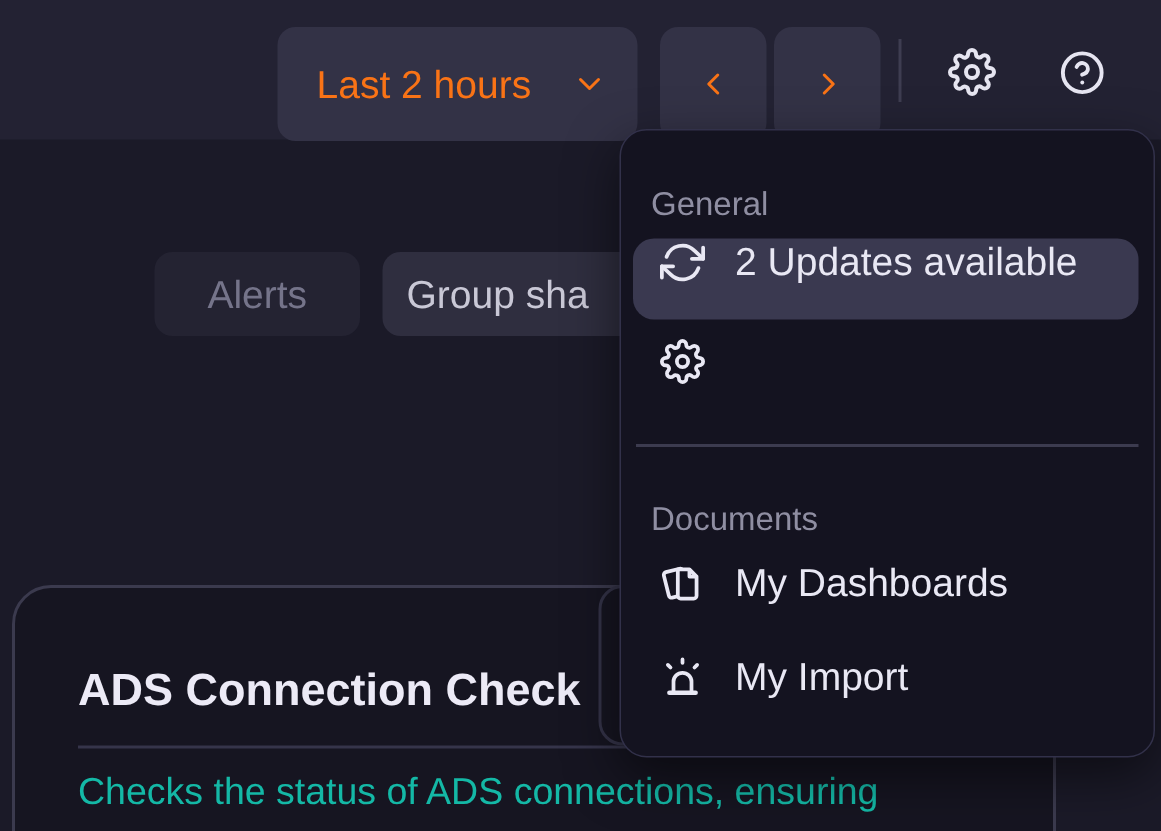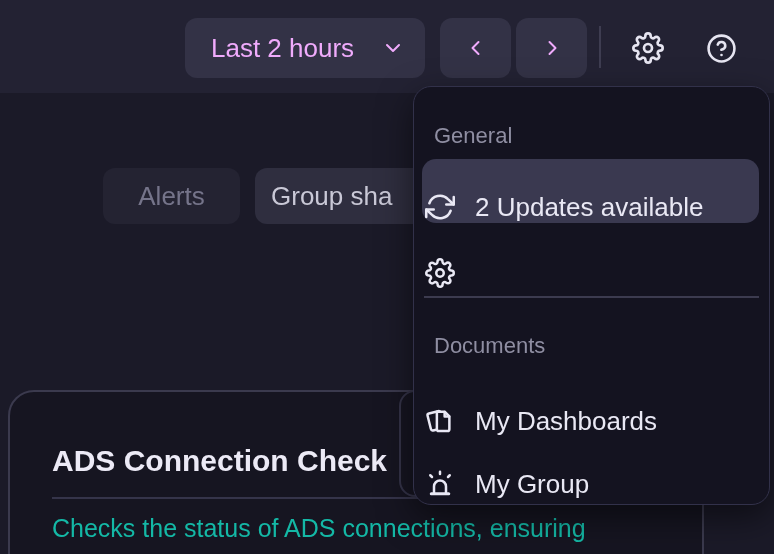--- a/index.html
+++ b/index.html
@@ -7,22 +7,22 @@
   body {
     position:relative; overflow:hidden;
     background:#1b1a28; color:#e9e8f4;
     font-family:"Liberation Sans", sans-serif;
   }
   svg { display:block; }
   .stroke-ic { stroke:currentColor; fill:none; stroke-width:2; stroke-linecap:round; stroke-linejoin:round; }
 
   
   .topbar { position:absolute; left:0; top:0; width:774px; height:93px; background:#232233; z-index:1; }
-  .tb-btn { position:absolute; top:18px; height:60px; background:#333246; border-radius:12px;
-            display:flex; align-items:center; justify-content:center; color:#f0abfc; cursor:pointer; }
+  .tb-btn { position:absolute; top:18px; height:76px; background:#333246; border-radius:12px;
+            display:flex; align-items:center; justify-content:center; color:#f97316; cursor:pointer; }
   .range-btn { left:185px; width:240px; justify-content:space-between; padding:0 20px 0 26px; font-size:26px; }
   .range-label { white-space:nowrap; }
   .nav-prev { left:440px; width:71px; }
   .nav-next { left:516px; width:71px; }
   .tb-divider { position:absolute; left:599px; top:26px; width:2px; height:42px; background:#3e3d51; }
   .icon-btn { position:absolute; top:29px; width:38px; height:38px; background:none; border:none;
               display:flex; align-items:center; justify-content:center; color:#e6e5f1; cursor:pointer; }
   .gear-btn { left:629px; }
   .help-btn { left:702px; }
 
@@ -43,22 +43,22 @@
   .ghost-panel { position:absolute; left:399px; top:390px; width:340px; height:107px;
                  border:2px solid #343348; border-radius:16px; z-index:3; }
 
   
   .menu { position:absolute; left:413px; top:86px; width:357px; height:419px;
           background:#141320; border:1.5px solid #32314a; border-radius:18px;
           box-shadow:0 12px 34px rgba(0,0,0,0.5); z-index:10; }
   .menu-section-label { position:absolute; left:20px; font-size:22px; color:#8f8ea2; }
   .lbl-general { top:36px; }
   .lbl-documents { top:246px; }
-  .menu-item { position:absolute; left:8px; right:10px; height:64px; border-radius:14px;
-               display:flex; align-items:flex-end; padding-left:2px; cursor:pointer; color:#e9e8f4; }
+  .menu-item { position:absolute; left:8px; right:10px; height:54px; border-radius:14px;
+               display:flex; align-items:flex-start; padding-left:17px; cursor:pointer; color:#e9e8f4; }
   .menu-item .mi-icon { width:32px; height:32px; display:flex; align-items:center; justify-content:center; margin-right:19px; }
   .menu-item .mi-label { font-size:26px; white-space:nowrap; }
   .mi-updates { top:72px; background:#3a3950; }
   .mi-config { top:138px; }
   .menu-divider { position:absolute; left:10px; right:10px; top:209px; height:1.5px; background:#3c3b4f; }
   .mi-dashboards { top:286px; }
   .mi-alerts { top:349px; }
 </style>
 </head>
 <body>
@@ -171,16 +171,16 @@
   <div class="menu-item mi-alerts">
     <span class="mi-icon">
       <svg class="stroke-ic" width="30" height="30" viewBox="0 0 24 24" stroke-width="2">
         <path d="M7.2 19.3 v-5.3 a4.8 4.8 0 0 1 9.6 0 v5.3"></path>
         <line x1="5" y1="19.8" x2="19" y2="19.8" stroke-width="2.4"></line>
         <line x1="5.6" y1="6.4" x2="4.2" y2="5"></line>
         <line x1="18.4" y1="6.4" x2="19.8" y2="5"></line>
         <line x1="12" y1="3.9" x2="12" y2="2.1"></line>
       </svg>
     </span>
-    <span class="mi-label">My Group</span>
+    <span class="mi-label">My Import</span>
   </div>
 
 </div>
 
 </body></html>

